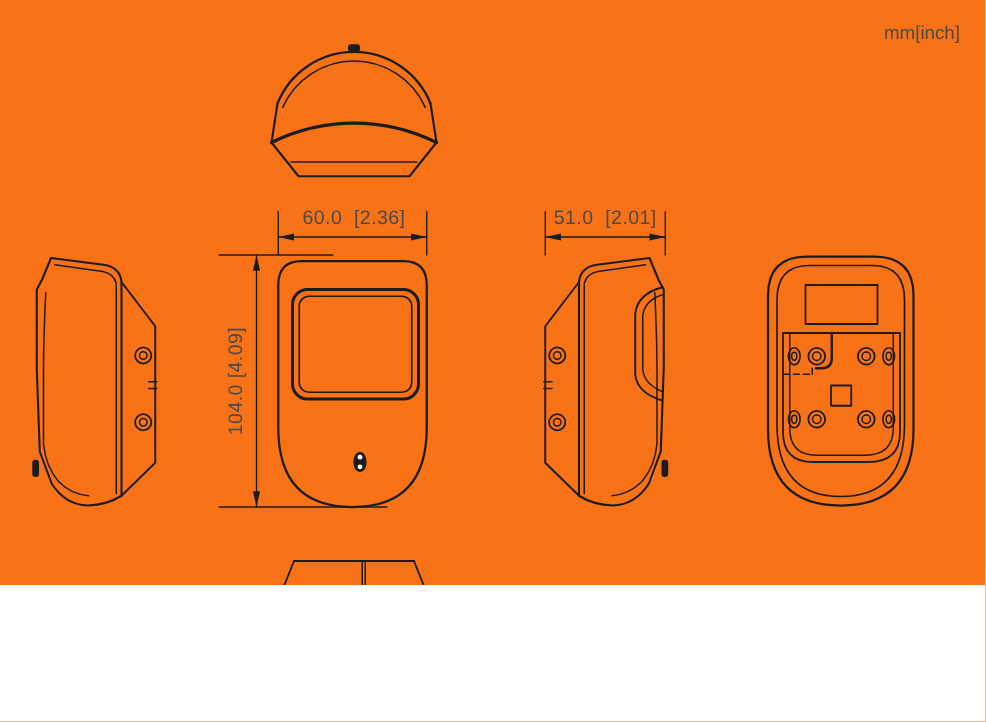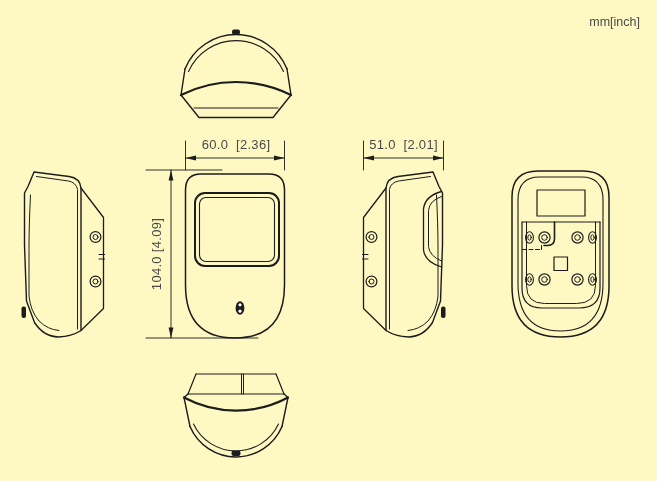--- a/index.html
+++ b/index.html
@@ -1,20 +1,20 @@
 <!DOCTYPE html>
 <html><head>
 <meta charset="utf-8">
 <style>
   html, body { margin: 0; padding: 0; background: #ffffff; }
   .canvas {
     position: relative;
     width: 657px;
-    height: 481px;
-    background: #fef9c3;
+    height: 390px;
+    background: #f97316;
     font-family: "Liberation Sans", "DejaVu Sans", sans-serif;
     overflow: hidden;
   }
   svg { display: block; }
   svg text {
     font-family: "Liberation Sans", "DejaVu Sans", sans-serif;
     white-space: pre;
     stroke: none;
   }
   .dim-text  { font-size: 13px; letter-spacing: 0.3px; }

